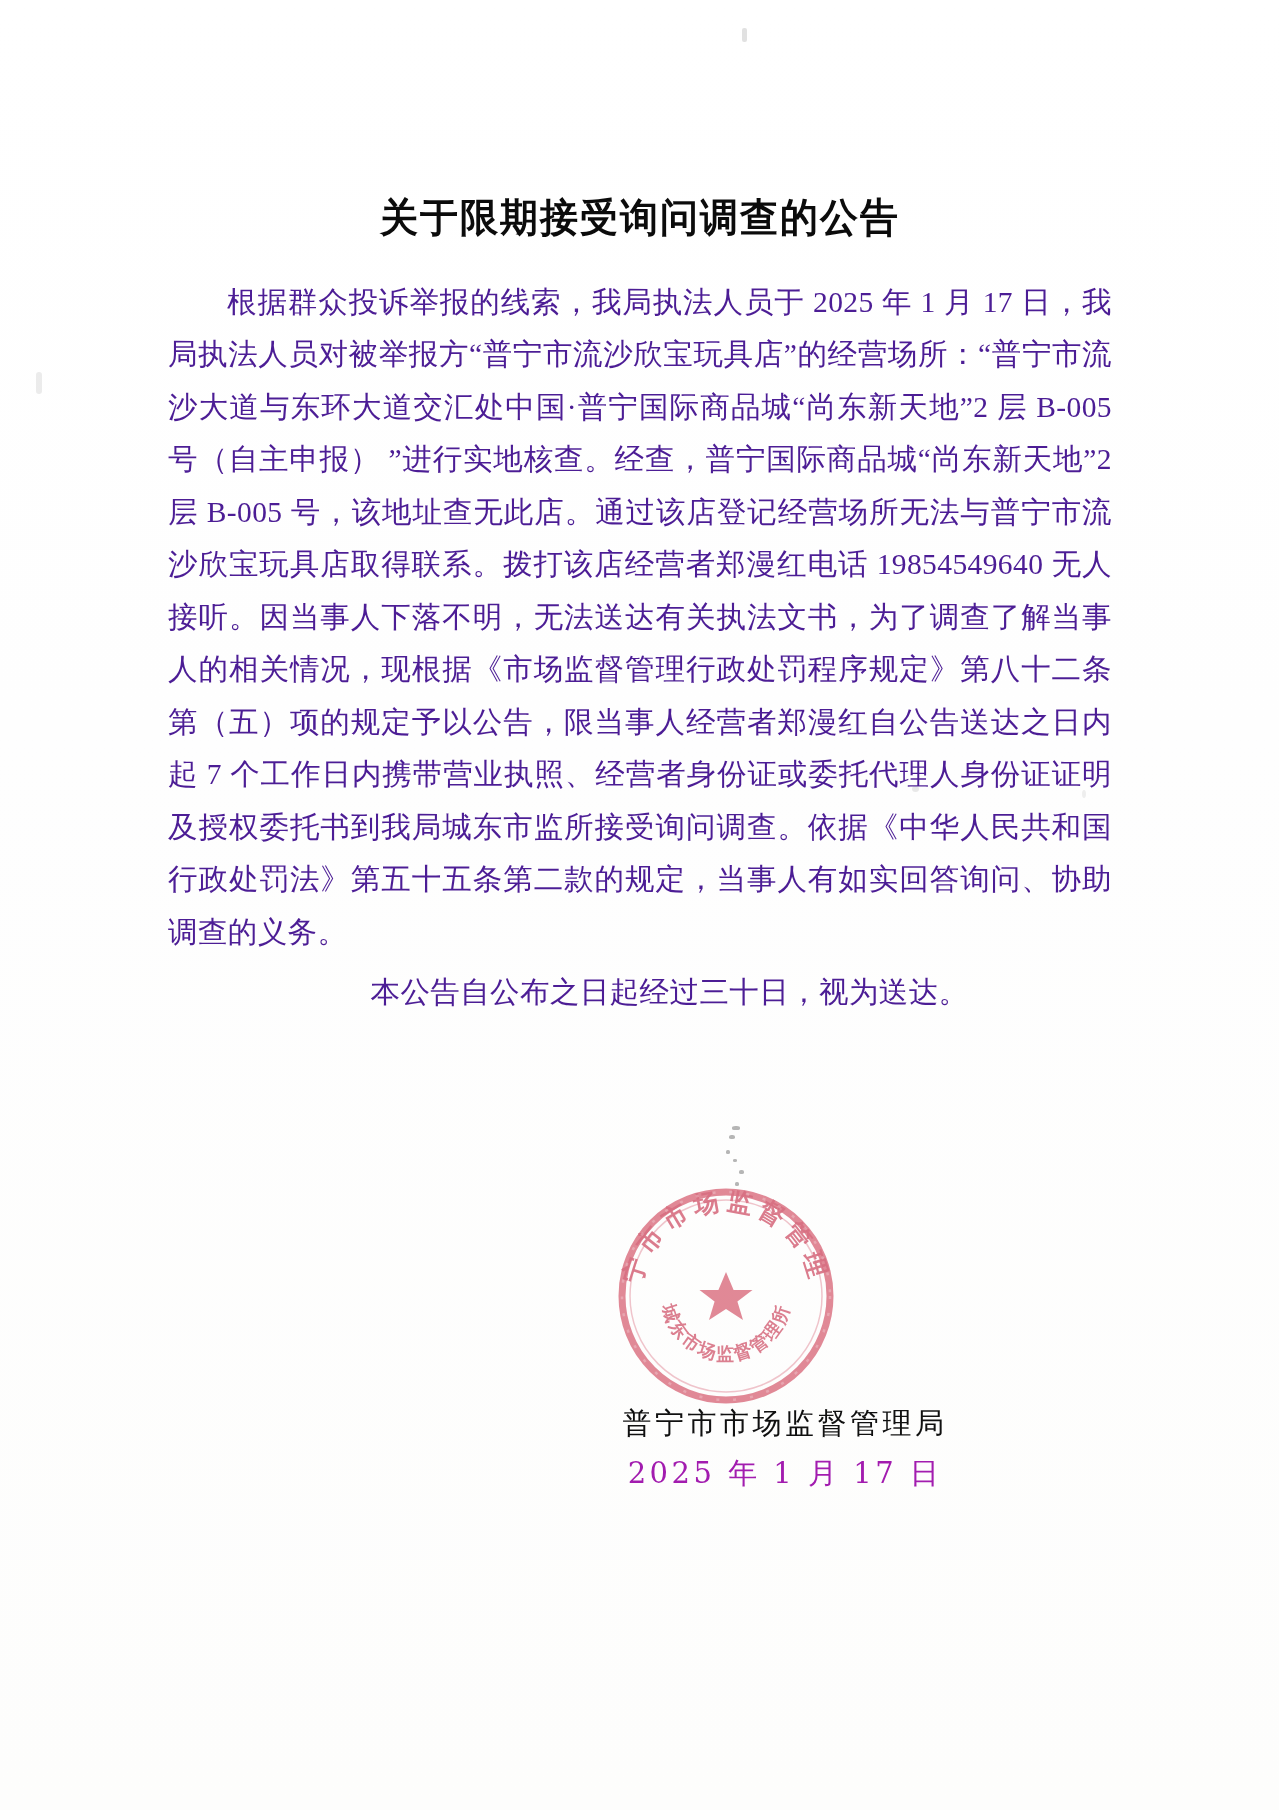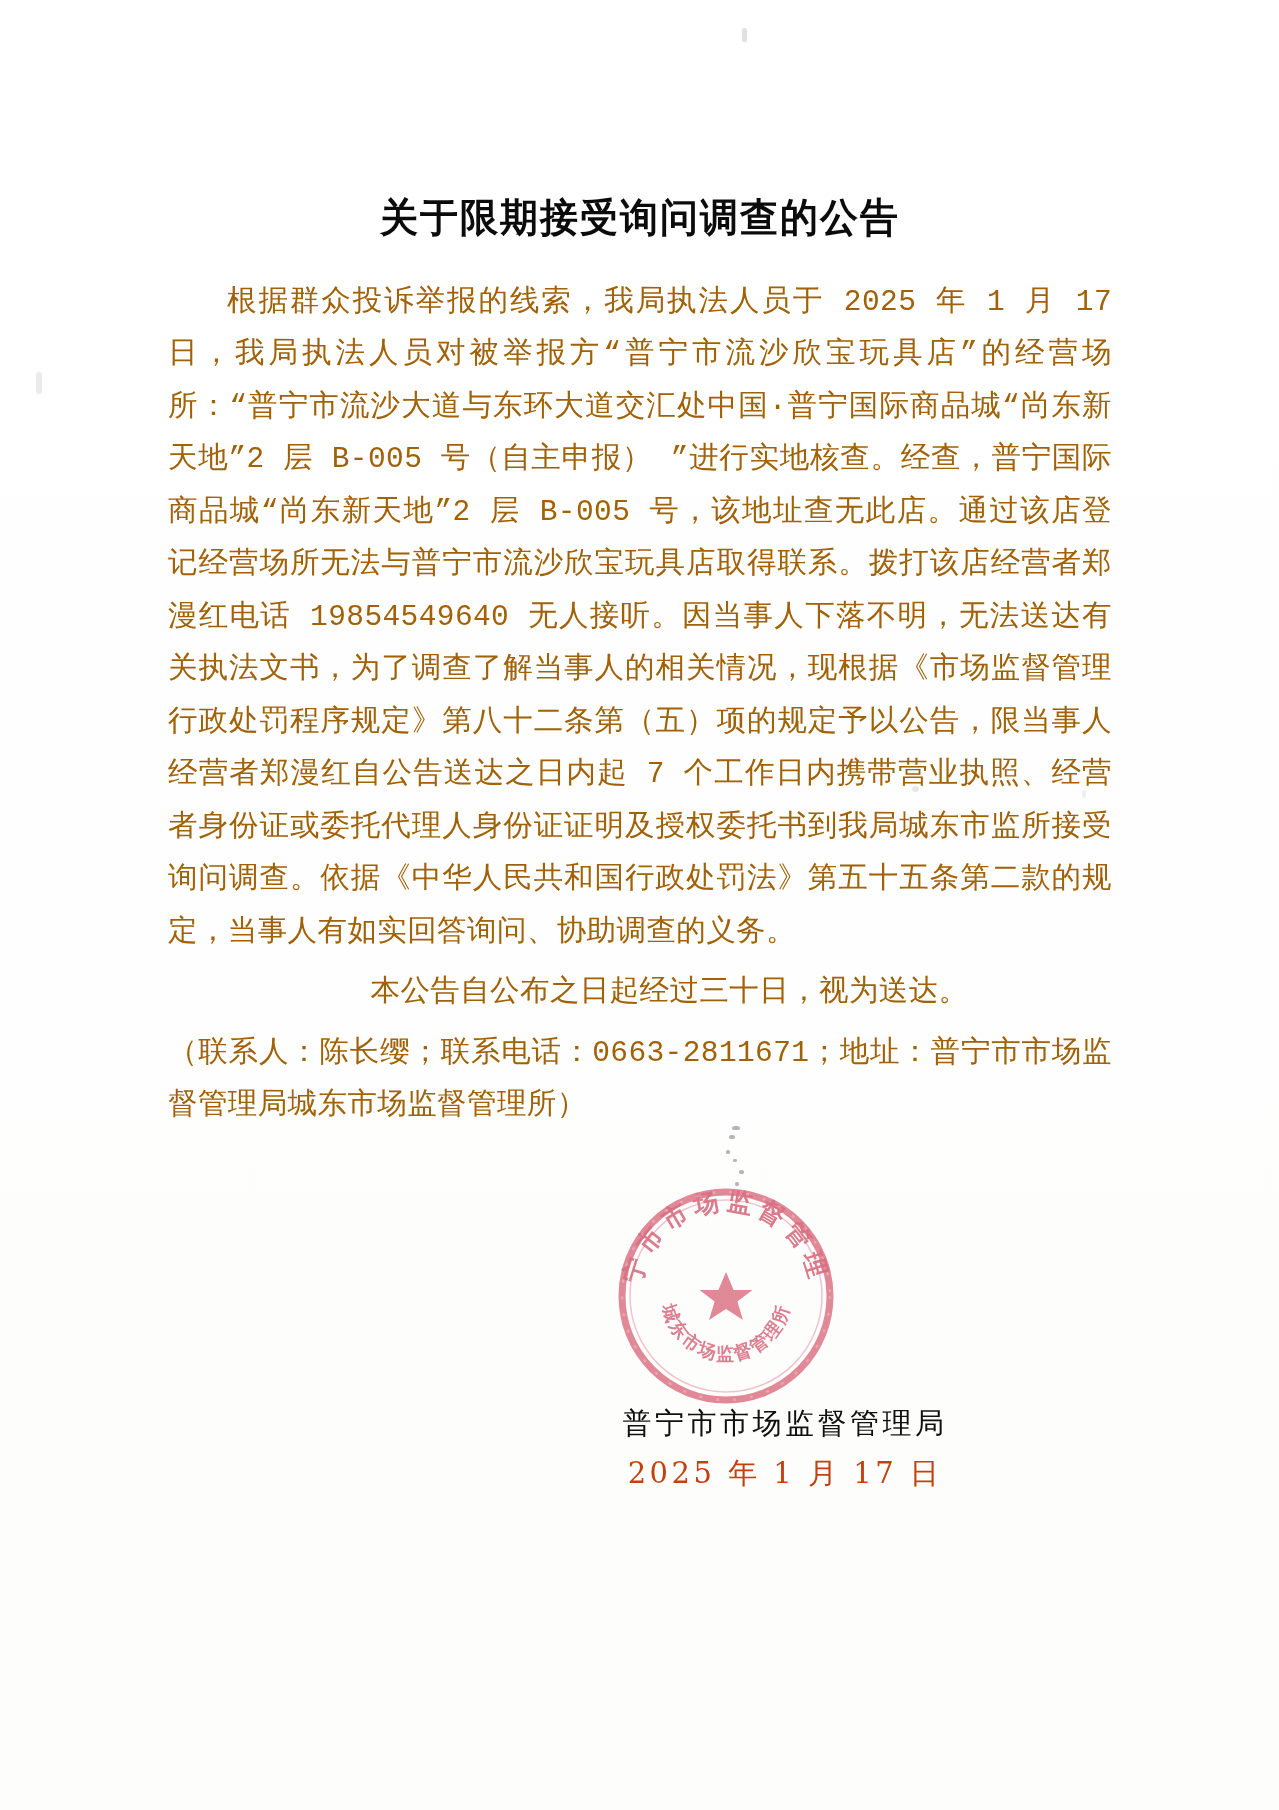--- a/index.html
+++ b/index.html
@@ -53,24 +53,24 @@
     margin-bottom: 0;
     line-height: 1.2;
     transform: scaleY(1.04);
   }
 
   .body-block {
     margin-top: 34px;
   }
 
   .para {
-    font-family: Liberation Mono, monospace;
+    font-family: Liberation Serif, serif;
     font-size: 29.5px;
     line-height: 52.5px;
-    color: #a16207;
+    color: #4c1d95;
     text-align: justify;
     text-justify: inter-character;
     letter-spacing: .4px;
     margin: 0;
     word-break: break-all;
   }
 
   .para.indent {
     text-indent: 2em;
   }
@@ -110,21 +110,21 @@
     line-height: 50px;
     color: #101010;
     white-space: nowrap;
   }
 
   .sign-date {
     font-family: "DejaVu Serif", "Liberation Serif", serif;
     font-size: 29px;
     letter-spacing: 3.5px;
     line-height: 50px;
-    color: #c2410c;
+    color: #a21caf;
     white-space: nowrap;
   }
 
   
   .seal {
     position: absolute;
     left: 610px;
     top: 1180px;
     width: 232px;
     height: 232px;
@@ -181,21 +181,20 @@
   <div class="content">
 
     <h1 class="doc-title">关于限期接受询问调查的公告</h1>
 
     <div class="body-block">
       <p class="para indent">根据群众投诉举报的线索，我局执法人员于 2025 年 1 月 17 日，我局执法人员对被举报方“普宁市流沙欣宝玩具店”的经营场所：“普宁市流沙大道与东环大道交汇处中国·普宁国际商品城“尚东新天地”2 层 B-005 号（自主申报） ”进行实地核查。经查，普宁国际商品城“尚东新天地”2 层 B-005 号，该地址查无此店。通过该店登记经营场所无法与普宁市流沙欣宝玩具店取得联系。拨打该店经营者郑漫红电话 19854549640 无人接听。因当事人下落不明，无法送达有关执法文书，为了调查了解当事人的相关情况，现根据《市场监督管理行政处罚程序规定》第八十二条第（五）项的规定予以公告，限当事人经营者郑漫红自公告送达之日内起 7 个工作日内携带营业执照、经营者身份证或委托代理人身份证证明及授权委托书到我局城东市监所接受询问调查。依据《中华人民共和国行政处罚法》第五十五条第二款的规定，当事人有如实回答询问、协助调查的义务。</p>
 
       <p class="para indent spaced no-justify">本公告自公布之日起经过三十日，视为送达。</p>
 
 
-      <p class="para spaced">（联系人：陈长缨；联系电话：0663-2811671；地址：普宁市市场监督管理局城东市场监督管理所）</p>
     </div>
   </div>
 
   <div class="seal">
     <svg viewBox="0 0 232 232" xmlns="http://www.w3.org/2000/svg">
       <defs>
         <path id="arcTop" d="M 30 116 A 86 86 0 0 1 202 116" fill="none"></path>
         <path id="arcBottom" d="M 52 116 A 64 64 0 0 0 180 116" fill="none"></path>
       </defs>
       <circle cx="116" cy="116" r="104" fill="none" stroke="#d4566a" stroke-width="7" opacity="0.85"></circle>

